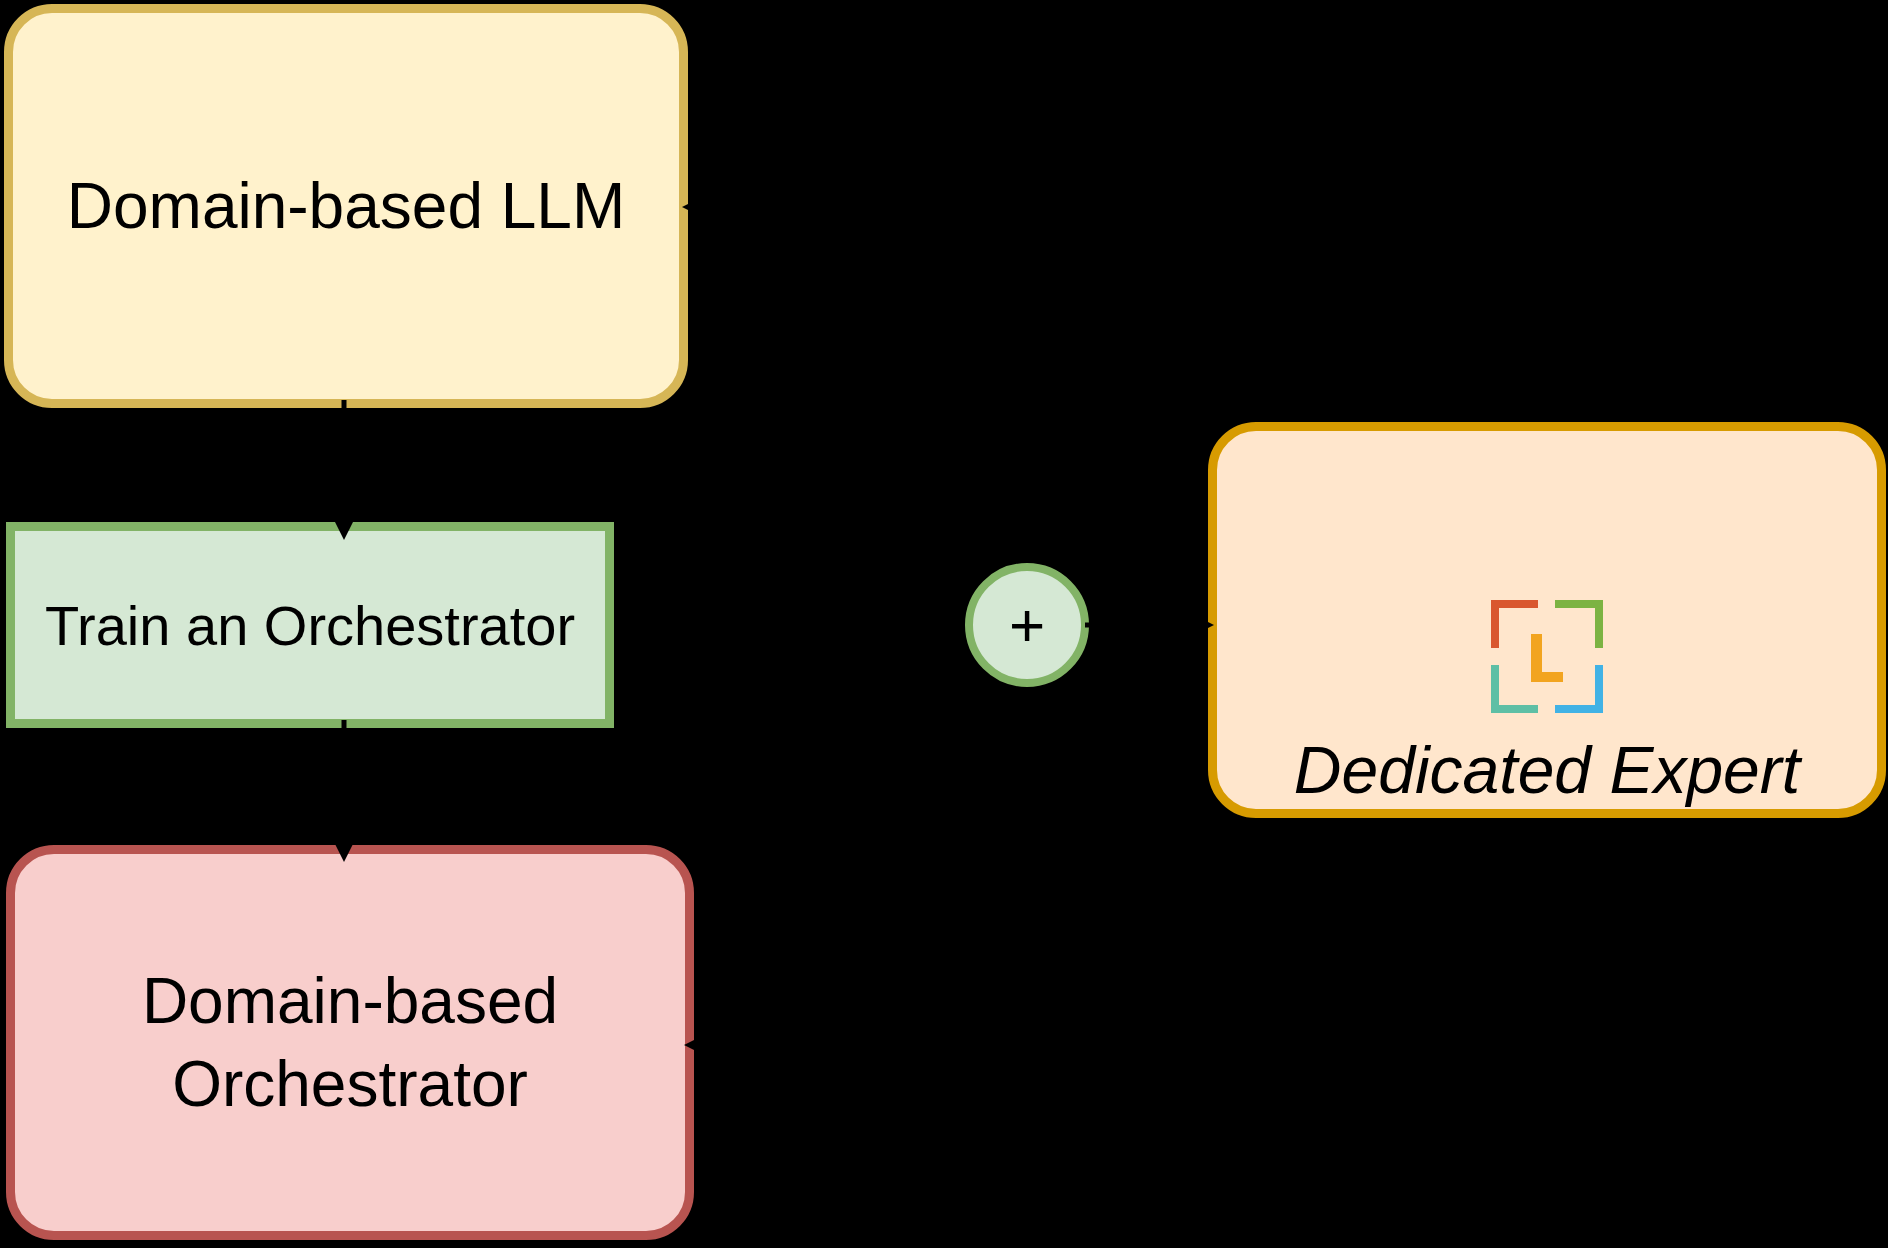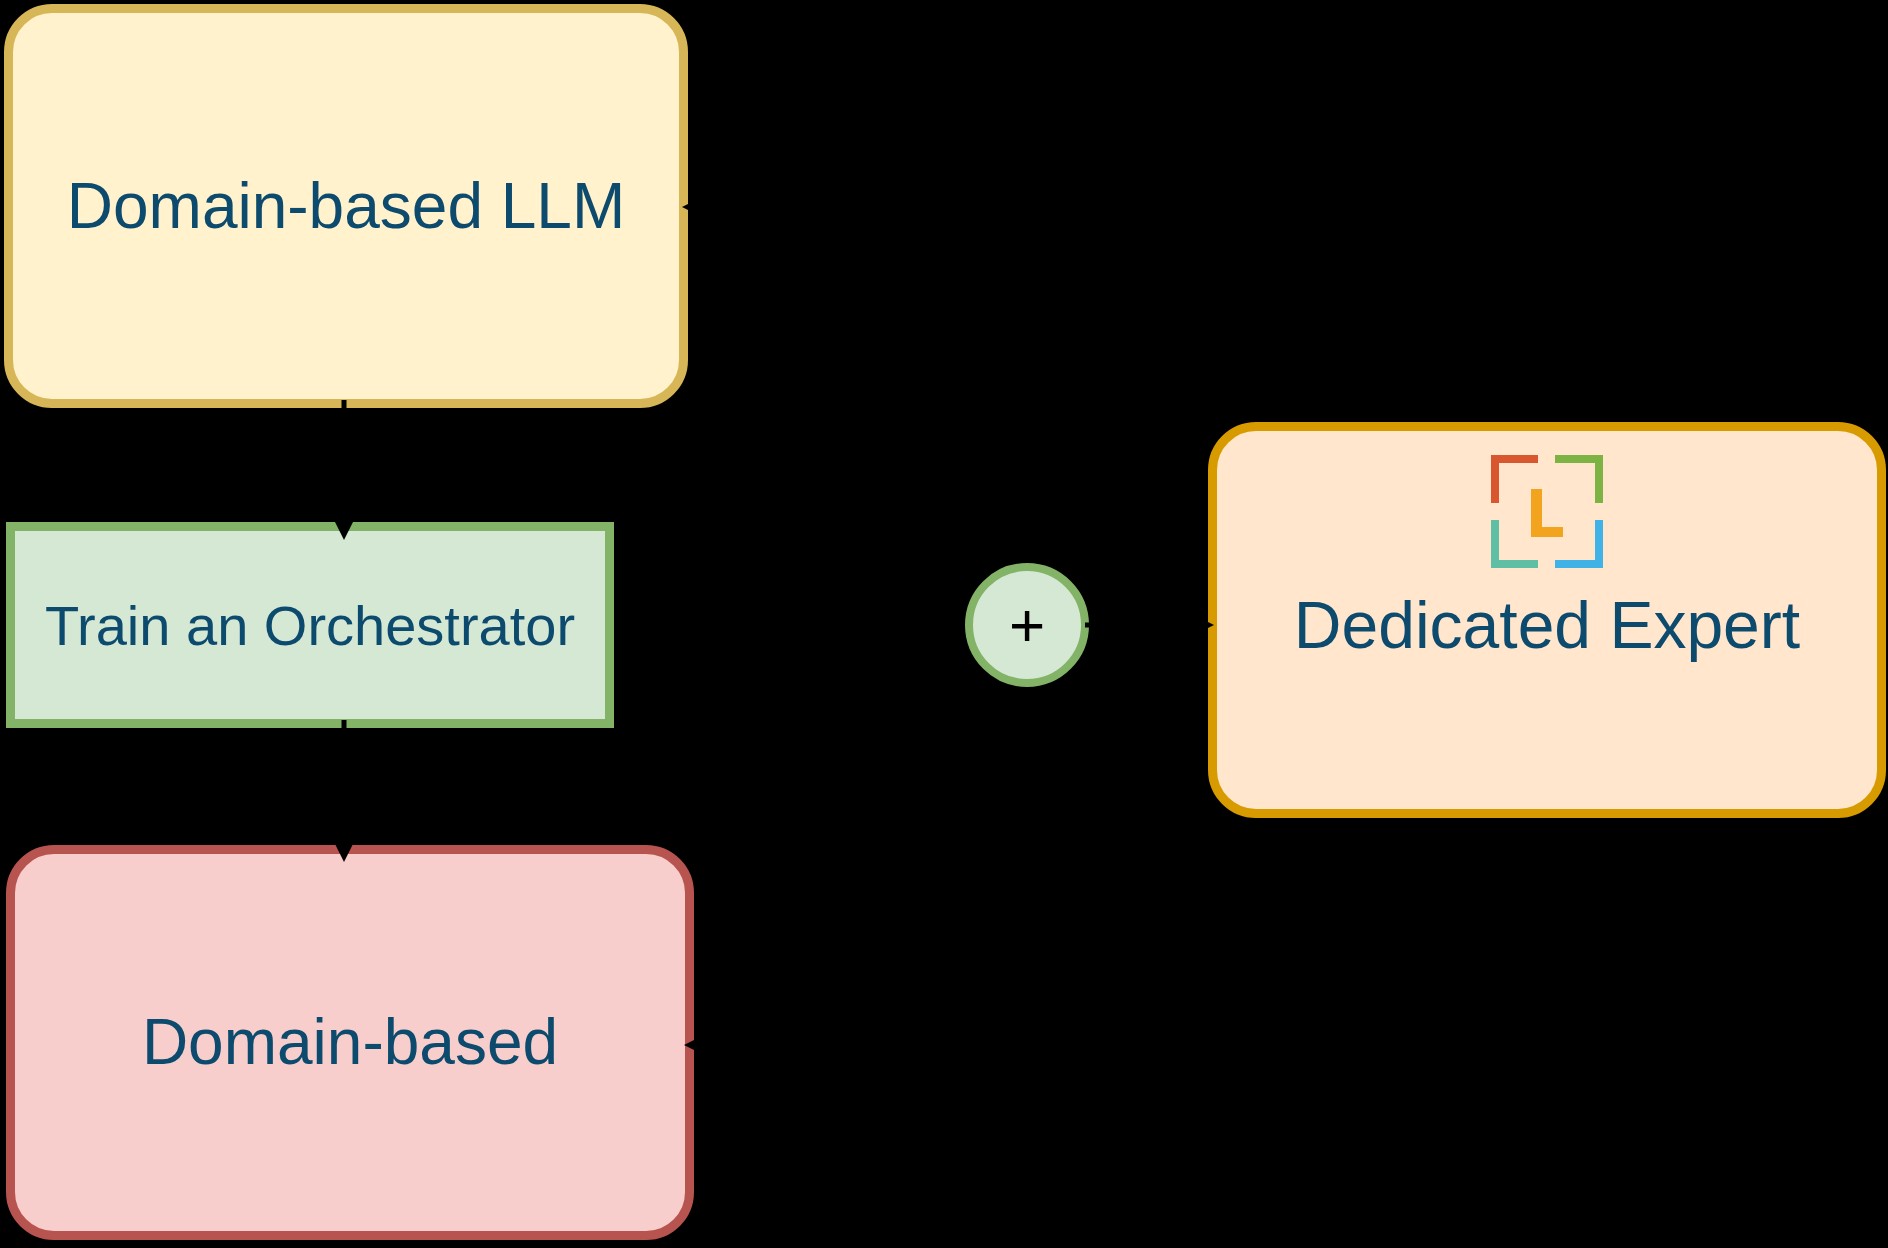--- a/index.html
+++ b/index.html
@@ -4,42 +4,42 @@
 <style>
   html,body{margin:0;padding:0;}
   body{
     width:1888px;height:1248px;position:relative;overflow:hidden;
     font-family:"Liberation Sans",sans-serif;
   }
   *,*::before,*::after{box-sizing:border-box;}
   .canvas{position:absolute;inset:0;width:1888px;height:1248px;}
   .node{
     position:absolute;display:flex;align-items:center;justify-content:center;
-    text-align:center;color:#0c4a6e;
+    text-align:center;color:#000000;
   }
   #box-llm{
     left:4px;top:4px;width:684px;height:404px;
     border:9px solid;border-radius:48px;font-size:64px;
   }
   #box-train{
     left:6px;top:522px;width:608px;height:206px;
     border:9px solid;border-radius:0;font-size:56px;
   }
   #box-orch{
     left:6px;top:845px;width:688px;height:395px;
     border:9px solid;border-radius:48px;font-size:64px;line-height:83px;
   }
   #circle-plus{
     left:965px;top:563px;width:124px;height:124px;
     border:8px solid;border-radius:50%;font-size:62px;line-height:1;
   }
   #box-expert{
     left:1208px;top:422px;width:678px;height:396px;
     border:9px solid;border-radius:48px;font-size:66px;
-    flex-direction:column;justify-content:flex-start;padding-top:24px;
+    flex-direction:column;justify-content:flex-end;padding-top:24px;font-style:italic;
   }
   #box-expert .label{margin-top:20px;line-height:1.15;}
   #expert-logo{display:block;}
   #edge-layer{
     position:absolute;inset:0;width:1888px;height:1248px;
     pointer-events:none;z-index:10;
   }
 </style>
 </head>
 <body>
@@ -50,20 +50,21 @@
     <span class="label">Domain-based LLM</span>
   </div>
 
   <div class="node" id="box-train" style="background-color: rgb(213, 232, 212); border-color: rgb(130, 179, 102);">
     <span class="label">Train an Orchestrator</span>
   </div>
 
   <div class="node" id="box-orch" style="background-color: rgb(248, 206, 204); border-color: rgb(184, 84, 80);">
     <span class="label">
       <span style="display:block">Domain-based</span>
+      <span style="display:block">Orchestrator</span>
     </span>
   </div>
 
   <div class="node" id="circle-plus" style="background-color: rgb(213, 232, 212); border-color: rgb(130, 179, 102); color: rgb(0, 0, 0);">
     <span class="label">+</span>
   </div>
 
   <div class="node" id="box-expert" style="background-color: rgb(255, 230, 204); border-color: rgb(215, 155, 0);">
     <svg id="expert-logo" width="112" height="113" viewBox="0 0 112 113" aria-hidden="true">
       <path d="M0,48 V0 H47 V8 H8 V48 Z" fill="#D9572E"></path>

